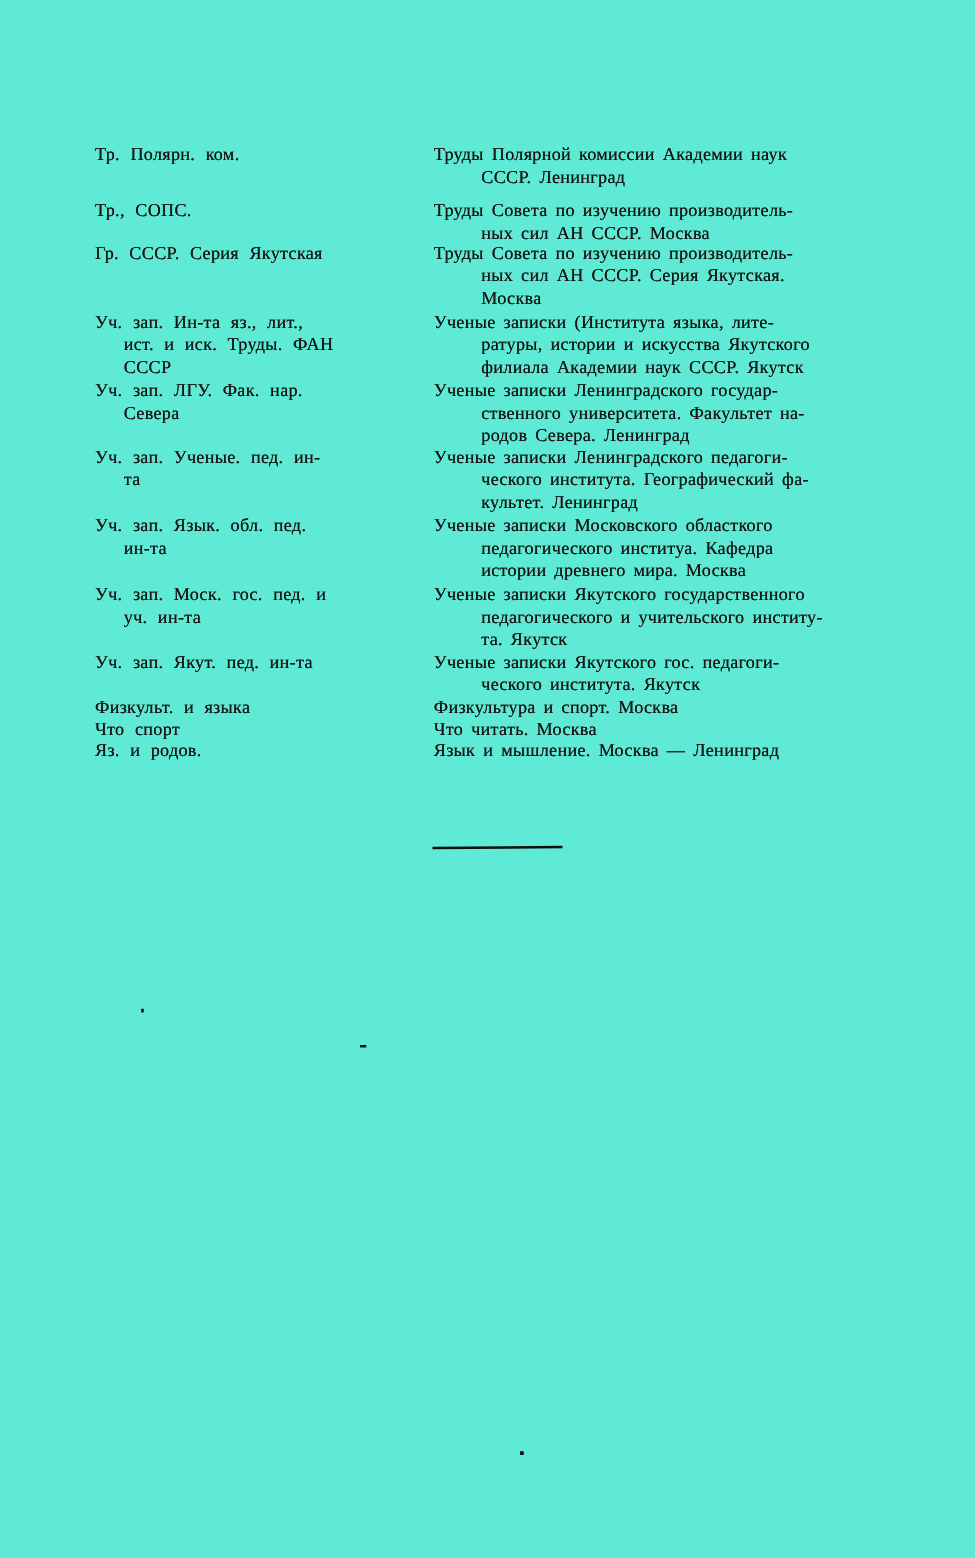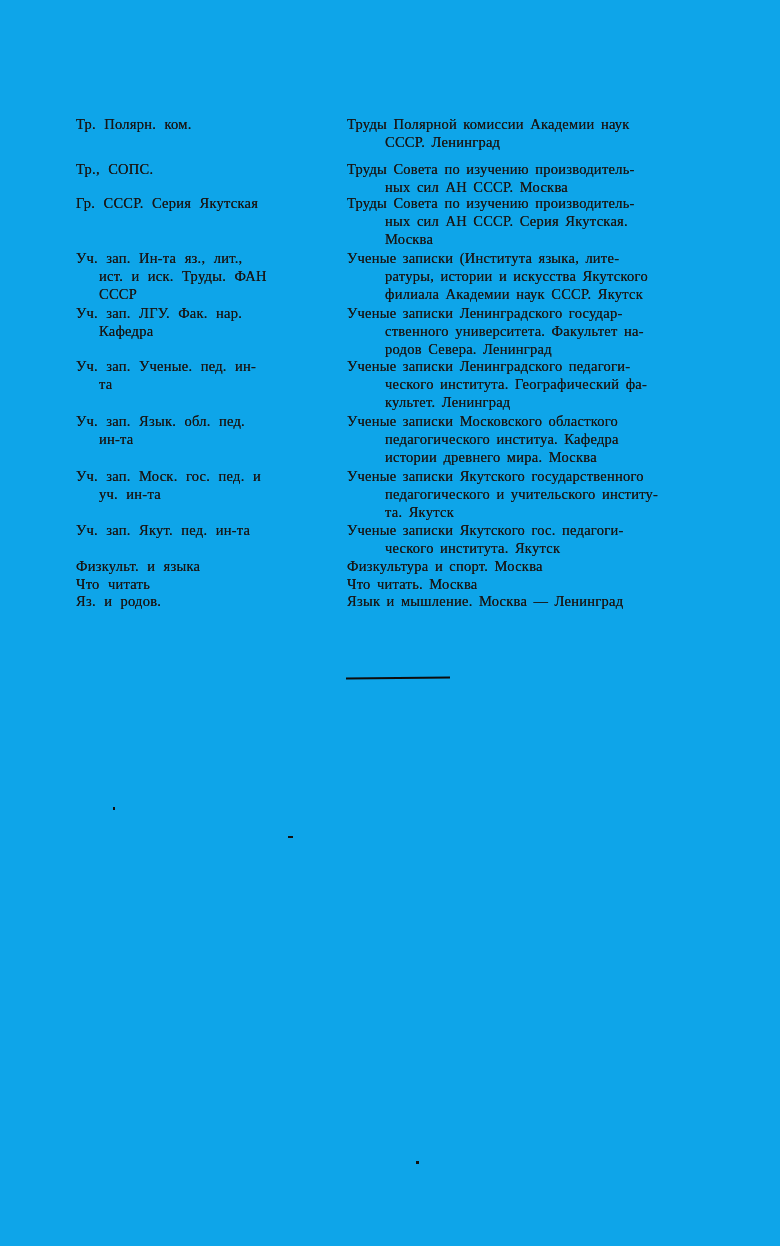--- a/index.html
+++ b/index.html
@@ -4,21 +4,21 @@
 <style>
   html, body {
     margin: 0;
     padding: 0;
     background: #ffffff;
   }
   .page {
     position: relative;
     width: 780px;
     height: 1246px;
-    background: #0ea5e9;
+    background: #5eead4;
     overflow: hidden;
     font-family: "Liberation Serif", "DejaVu Serif", serif;
     color: #161616;
   }
   .row {
     position: absolute;
     left: 0;
     width: 780px;
   }
   .abbr, .full {
@@ -85,21 +85,21 @@
       <div class="row" style="top: 249px;">
     <div class="abbr">Уч. зап. Ин-та яз., лит.,
 ист. и иск. Труды. ФАН
 СССР</div>
     <div class="full">Ученые записки (Института языка, лите-
 ратуры, истории и искусства Якутского
 филиала Академии наук СССР. Якутск</div>
   </div>
       <div class="row" style="top: 304px;">
     <div class="abbr">Уч. зап. ЛГУ. Фак. нар.
-Кафедра</div>
+Севера</div>
     <div class="full">Ученые записки Ленинградского государ-
 ственного университета. Факультет на-
 родов Севера. Ленинград</div>
   </div>
       <div class="row" style="top: 357px;">
     <div class="abbr">Уч. зап. Ученые. пед. ин-
 та</div>
     <div class="full">Ученые записки Ленинградского педагоги-
 ческого института. Географический фа-
 культет. Ленинград</div>
@@ -121,21 +121,21 @@
       <div class="row" style="top: 521px;">
     <div class="abbr">Уч. зап. Якут. пед. ин-та</div>
     <div class="full">Ученые записки Якутского гос. педагоги-
 ческого института. Якутск</div>
   </div>
       <div class="row" style="top: 557px;">
     <div class="abbr">Физкульт. и языка</div>
     <div class="full">Физкультура и спорт. Москва</div>
   </div>
       <div class="row" style="top: 575px;">
-    <div class="abbr">Что читать</div>
+    <div class="abbr">Что спорт</div>
     <div class="full">Что читать. Москва</div>
   </div>
       <div class="row" style="top: 592px;">
     <div class="abbr">Яз. и родов.</div>
     <div class="full">Язык и мышление. Москва — Ленинград</div>
   </div>
     </div>
 
   <div class="divider"></div>
   <div class="speck s1"></div>

